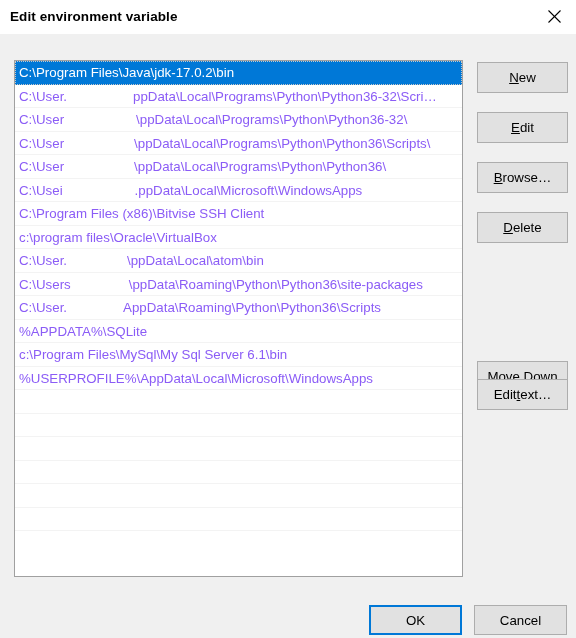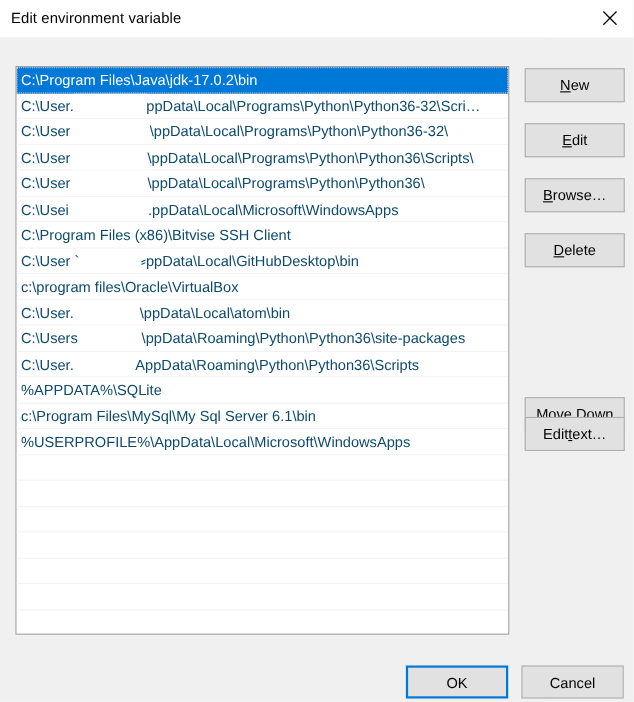--- a/index.html
+++ b/index.html
@@ -19,20 +19,21 @@
   }
 
   
   .titlebar {
     position: absolute;
     left: 0; top: 0;
     width: 576px;
     height: 34px;
     background: #ffffff;
     border-bottom: 0px solid #ffffff;
+    font-weight: bold;
   }
   .titlebar-text {
     position: absolute;
     left: 10px;
     top: 9px;
     font-size: 13.5px;
     color: #000000;
     letter-spacing: 0.1px;
     white-space: nowrap;
   }
@@ -70,21 +71,21 @@
     border: 1px solid #a0a0a0;
     overflow: hidden;
     box-sizing: border-box;
   }
   .row {
     position: relative;
     height: 23.5px;
     line-height: 23.5px;
     padding: 0 3px 0 4px;
     font-size: 13.3px;
-    color: #0c4a6e;
+    color: #8b5cf6;
     white-space: nowrap;
     overflow: hidden;
     box-sizing: border-box;
     border-bottom: 1px solid #f3f3f3;
   }
   .row.selected {
     background: #0078d7;
     color: #ffffff;
     border-bottom: 1px solid #0078d7;
     outline: 1px dotted #c8c8c8;
@@ -154,21 +155,20 @@
 <div class="client">
 
   <div class="listbox" id="path-list">
       <div class="row selected"><span>C:\Program Files\Java\jdk-17.0.2\bin</span></div>
       <div class="row"><span>C:\User.</span><span class="redact" style="width: 66px;">&nbsp;</span><span>ppData\Local\Programs\Python\Python36-32\Scri…</span></div>
       <div class="row"><span>C:\User</span><span class="redact" style="width: 72px;">&nbsp;</span><span>\ppData\Local\Programs\Python\Python36-32\</span></div>
       <div class="row"><span>C:\User</span><span class="redact" style="width: 70px;">&nbsp;</span><span>\ppData\Local\Programs\Python\Python36\Scripts\</span></div>
       <div class="row"><span>C:\User</span><span class="redact" style="width: 70px;">&nbsp;</span><span>\ppData\Local\Programs\Python\Python36\</span></div>
       <div class="row"><span>C:\Usei</span><span class="redact" style="width: 72px;">&nbsp;</span><span>.ppData\Local\Microsoft\WindowsApps</span></div>
       <div class="row"><span>C:\Program Files (x86)\Bitvise SSH Client</span></div>
-      <div class="row"><span>C:\User `</span><span class="redact" style="width: 56px;">&nbsp;</span><span>⸗ppData\Local\GitHubDesktop\bin</span></div>
       <div class="row"><span>c:\program files\Oracle\VirtualBox</span></div>
       <div class="row"><span>C:\User.</span><span class="redact" style="width: 60px;">&nbsp;</span><span>\ppData\Local\atom\bin</span></div>
       <div class="row"><span>C:\Users</span><span class="redact" style="width: 58px;">&nbsp;</span><span>\ppData\Roaming\Python\Python36\site-packages</span></div>
       <div class="row"><span>C:\User.</span><span class="redact" style="width: 56px;">&nbsp;</span><span>AppData\Roaming\Python\Python36\Scripts</span></div>
       <div class="row"><span>%APPDATA%\SQLite</span></div>
       <div class="row"><span>c:\Program Files\MySql\My Sql Server 6.1\bin</span></div>
       <div class="row"><span>%USERPROFILE%\AppData\Local\Microsoft\WindowsApps</span></div>
       <div class="row empty">&nbsp;</div>
       <div class="row empty">&nbsp;</div>
       <div class="row empty">&nbsp;</div>

